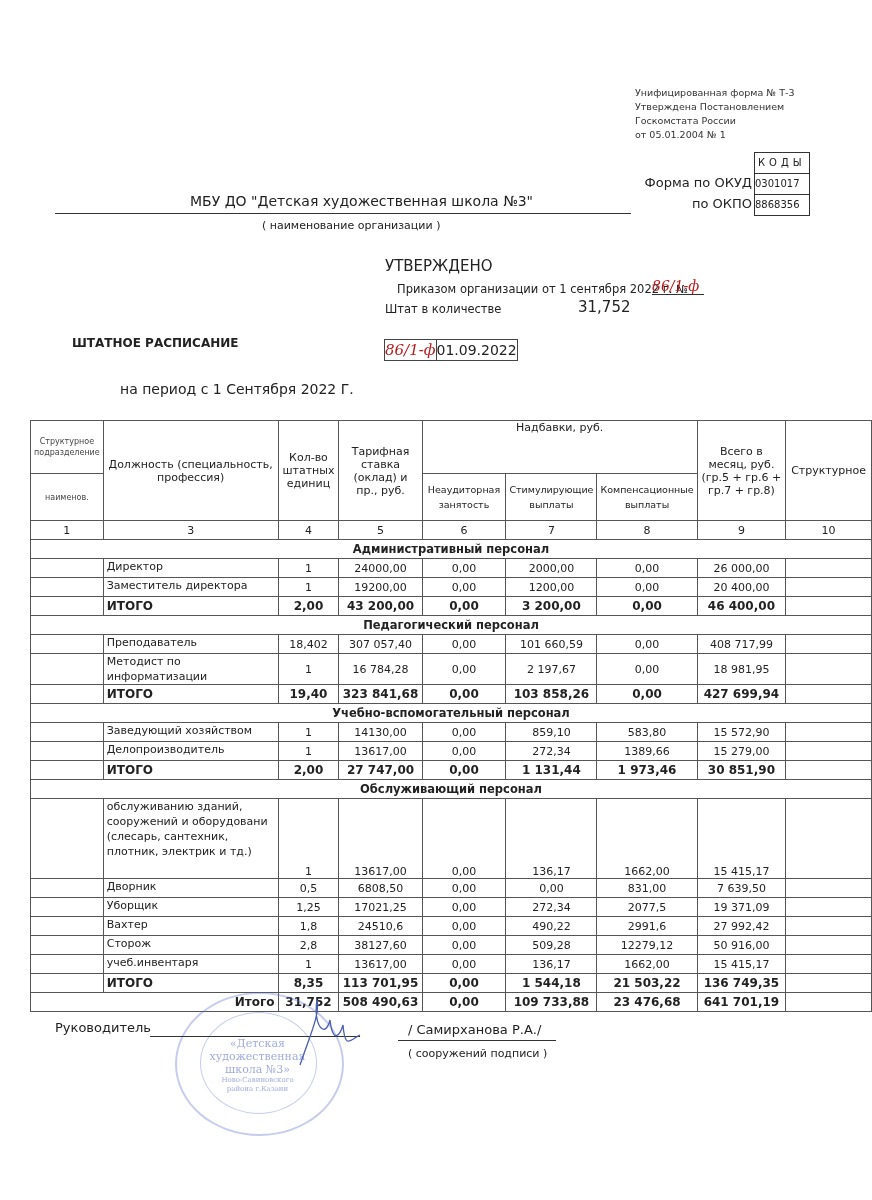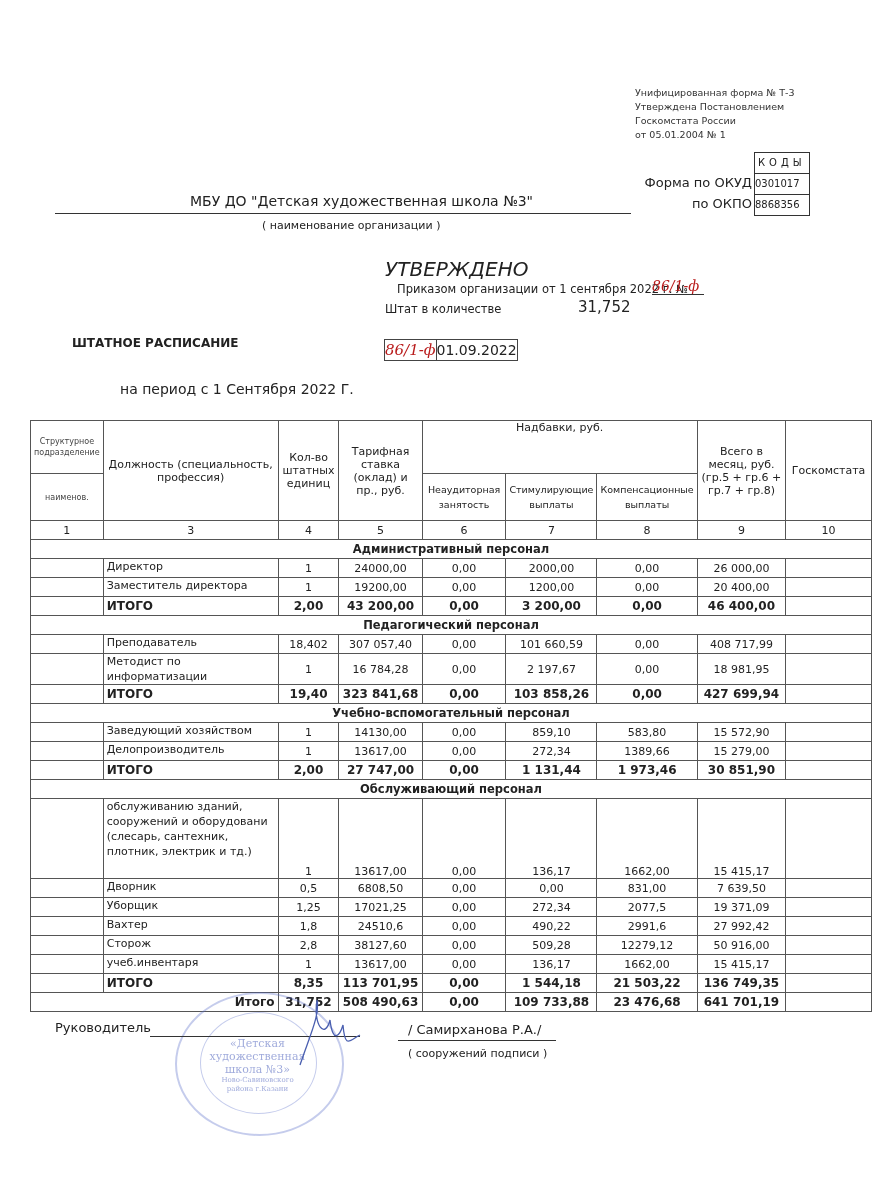--- a/index.html
+++ b/index.html
@@ -8,21 +8,21 @@
   .abs { position:absolute; }
   .form-note { left:635px; top:86px; font-size:9.5px; line-height:14px; color:#333; }
   .codes { left:754px; top:152px; width:54px; border:1.5px solid #333; font-size:10px; }
   .codes div { height:20px; line-height:20px; overflow:hidden; white-space:nowrap; }
   .codes div + div { border-top:1.5px solid #333; }
   .codes .hdr { letter-spacing:4px; padding-left:3px; }
   .codes-labels { right:120px; top:172px; text-align:right; font-size:13px; line-height:21px; }
   .org-name { left:190px; top:193px; font-size:14px; }
   .org-line { left:55px; top:213px; width:576px; border-top:1px solid #333; }
   .org-caption { left:262px; top:219px; font-size:11px; }
-  .approved { left:385px; top:257px; font-size:20px;font-style:italic; }
+  .approved { left:385px; top:257px; font-size:15px; }
   .order { left:397px; top:282px; font-size:11.5px; }
   .hand { font-family:"DejaVu Serif", serif; font-style:italic; color:#b91c1c; }
   .order-num { left:652px; top:278px; font-size:14px; border-bottom:1px solid #333; width:52px; }
   .staff-lbl { left:385px; top:302px; font-size:11.5px; }
   .staff-val { left:578px; top:298px; font-size:15px; }
   .doc-title { left:72px; top:336px; font-size:12px; font-weight:bold; }
   .period { left:120px; top:381px; font-size:14px; }
   table.docnum { left:384px; top:339px; border-collapse:collapse; font-size:12px; }
   table.docnum td { border:1px solid #444; text-align:center; padding:0; }
   table.main { left:30px; top:420px; border-collapse:collapse; table-layout:fixed; font-size:11px; }
@@ -98,21 +98,21 @@
       <col style="width:86px">
   </colgroup>
   <tbody>
       <tr>
     <td class="c small" style="height:52px">Структурное подразделение</td>
     <td class="c" rowspan="2">Должность (специальность, профессия)</td>
     <td class="c" rowspan="2">Кол-во штатных единиц</td>
     <td class="c" rowspan="2">Тарифная ставка (оклад) и пр., руб.</td>
     <td class="c" colspan="3" style="height:16px;vertical-align:top">Надбавки, руб.</td>
     <td class="c" rowspan="2">Всего в месяц, руб. (гр.5 + гр.6 + гр.7 + гр.8)</td>
-    <td class="c" rowspan="2">Госкомстата</td>
+    <td class="c" rowspan="2">Структурное</td>
   </tr>
   <tr>
         <td class="c small" style="height: 46px;">наименов.</td>
         <td class="c hsm">Неаудиторная занятость</td>
         <td class="c hsm">Стимулирующие выплаты</td>
         <td class="c hsm">Компенсационные выплаты</td>
       </tr>
   <tr class="r18" id="colnums">
         <td class="c">1</td>
         <td class="c">3</td>

